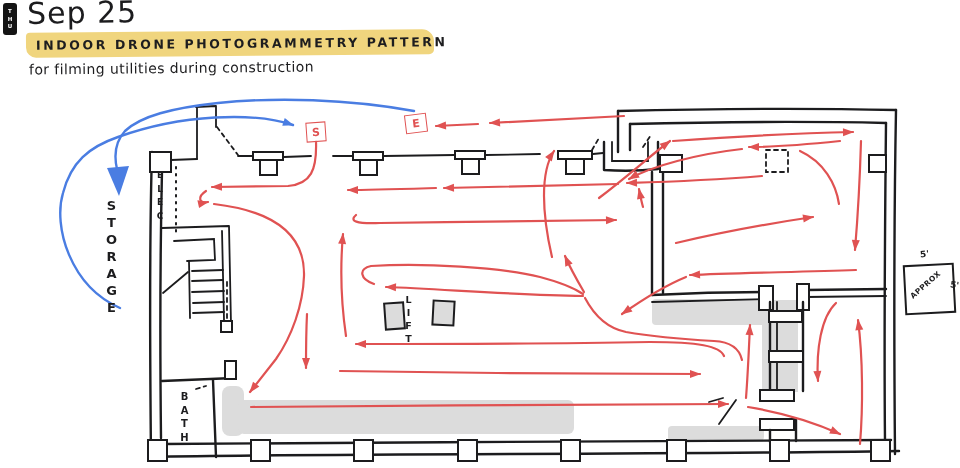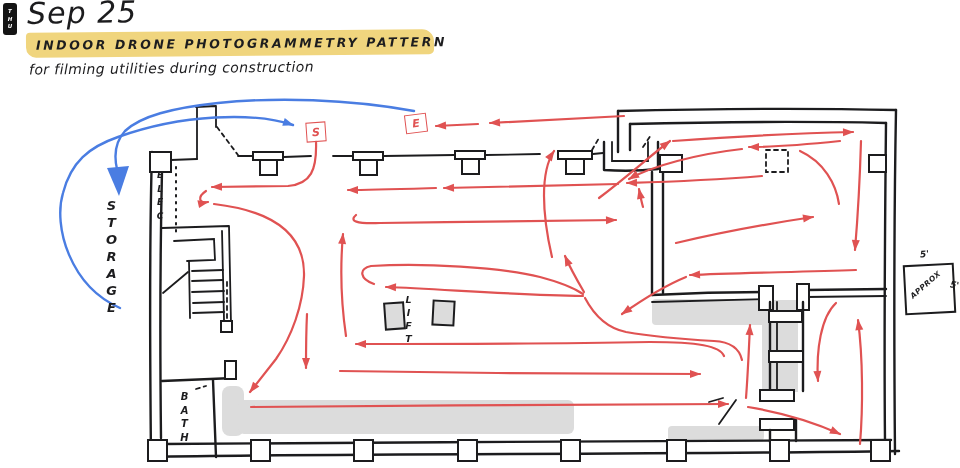--- a/index.html
+++ b/index.html
@@ -1,18 +1,18 @@
 <!DOCTYPE html>
 <html style="--ink: #1c1c1e; --flight-path: #e05252; --approach-path: #4a7de2; --highlight: #f0d57e; --shade: #dcdcdc; --badge-bg: #141414;"><head>
 <meta charset="utf-8">
 <style>
   html,body{margin:0;padding:0;background:#fff;}
   #canvas{
     position:relative;width:960px;height:468px;overflow:hidden;background:#fff;
-    font-family:"DejaVu Sans",sans-serif;color:var(--ink,#1c1c1e);font-style:italic;
+    font-family:"DejaVu Sans",sans-serif;color:var(--ink,#1c1c1e);
   }
   #plan-svg{position:absolute;left:0;top:0;}
   
   .wall{stroke:var(--ink);stroke-width:2.4;fill:none;stroke-linecap:round;stroke-linejoin:round;}
   .wall-thin{stroke:var(--ink);stroke-width:1.8;fill:none;stroke-linecap:round;}
   .blk{fill:#fff;stroke:var(--ink);stroke-width:2;}
   .gray{fill:var(--shade);stroke:none;}
   .gblk{fill:var(--shade);stroke:var(--ink);stroke-width:2;}
   .dash{stroke:var(--ink);stroke-width:1.8;fill:none;stroke-dasharray:4 4;stroke-linecap:round;}
   .dots{stroke:var(--ink);stroke-width:2;fill:none;stroke-dasharray:1.5 5.5;stroke-linecap:round;}

